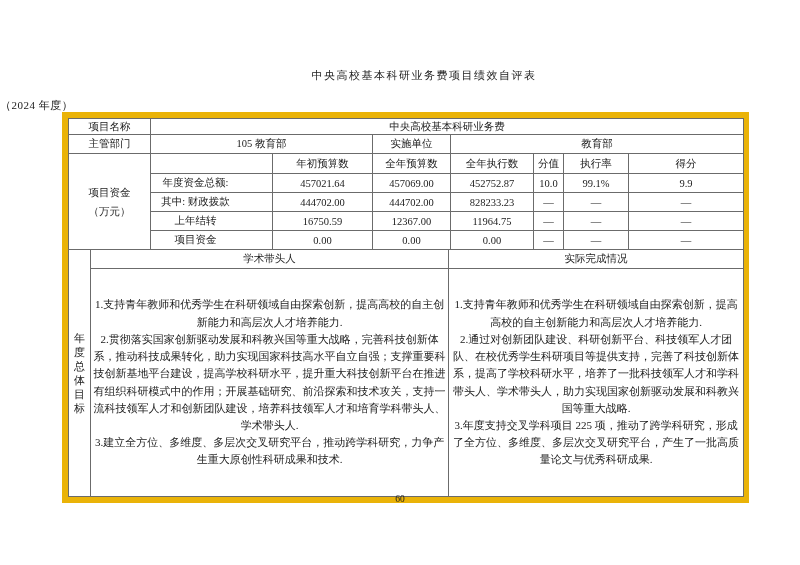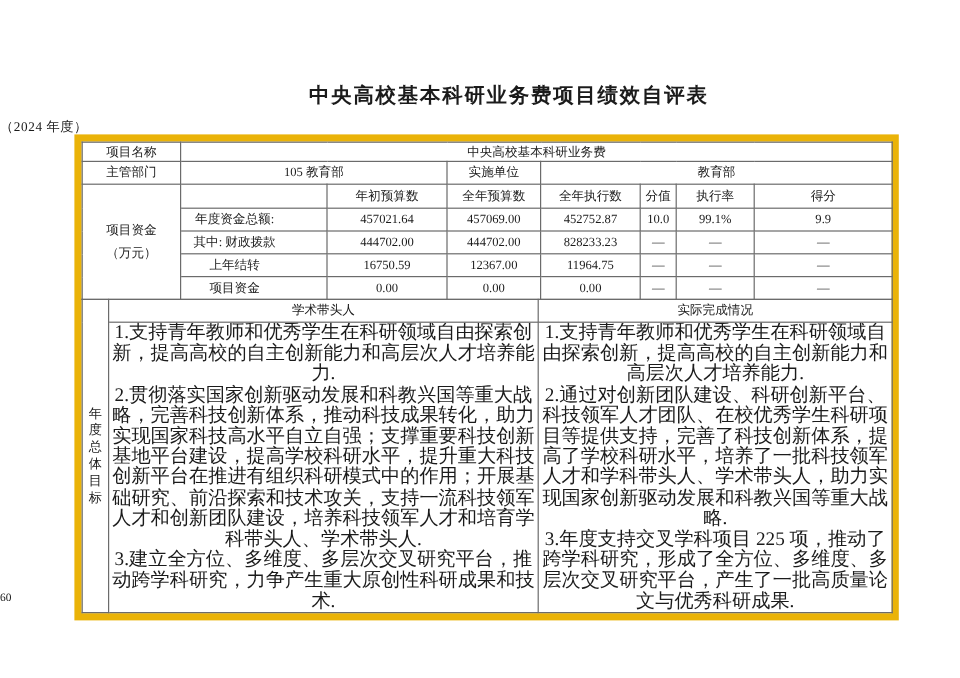--- a/index.html
+++ b/index.html
@@ -3,21 +3,21 @@
 <meta charset="utf-8">
 <style>
   html,body{margin:0;padding:0;background:#ffffff;}
   body{
     width:800px;height:565px;position:relative;overflow:hidden;
     font-family:"Liberation Serif","DejaVu Serif",serif;
     color:#1b1b1b;
   }
   .page-title{
     position:absolute;top:68px;left:0;right:0;
-    text-align:center;font-size:17px;font-weight:bold;letter-spacing:1.5px;padding-left:48px;
+    text-align:center;font-size:11px;font-weight:normal;letter-spacing:1.5px;padding-left:48px;
   }
   .page-subtitle{
     position:absolute;top:98px;left:0;right:0;
     text-align:left;font-size:11px;letter-spacing:0.5px;
   }
   .tbl-wrap{
     position:absolute;left:62px;top:112px;width:675px;
     border:6px solid #eab308;
   }
   table.t{
@@ -38,27 +38,27 @@
   .funds-label div{line-height:19px;}
   tr.gh td{height:18px;}
   tr.gc td{height:227px;}
   td.vlab{
     padding:2px !important;font-size:11px;line-height:14px;
     word-break:break-all;text-align:center;
   }
   td.txt{
     vertical-align:top;text-align:justify;
     padding:4px 7px 4px 8px;
-    font-size:16px;line-height:17.2px;
+    font-size:11px;line-height:17.2px;
     word-break:break-all;
   }
   td.txt p{margin:0;}
   .page-number{
     position:absolute;top:494px;left:0;right:0;
-    text-align:left;font-size:9.5px;
+    text-align:center;font-size:9.5px;
   }
 </style>
 </head>
 <body>
 
 <div class="page-title">中央高校基本科研业务费项目绩效自评表</div>
 <div class="page-subtitle">（2024 年度）</div>
 
 <div class="tbl-wrap">
 

